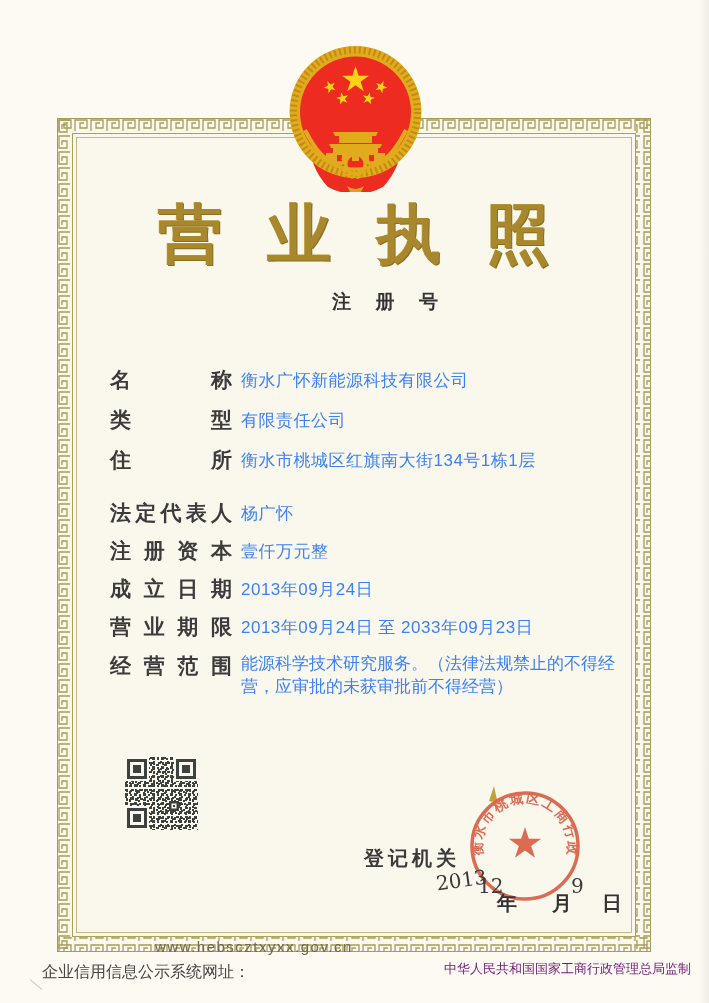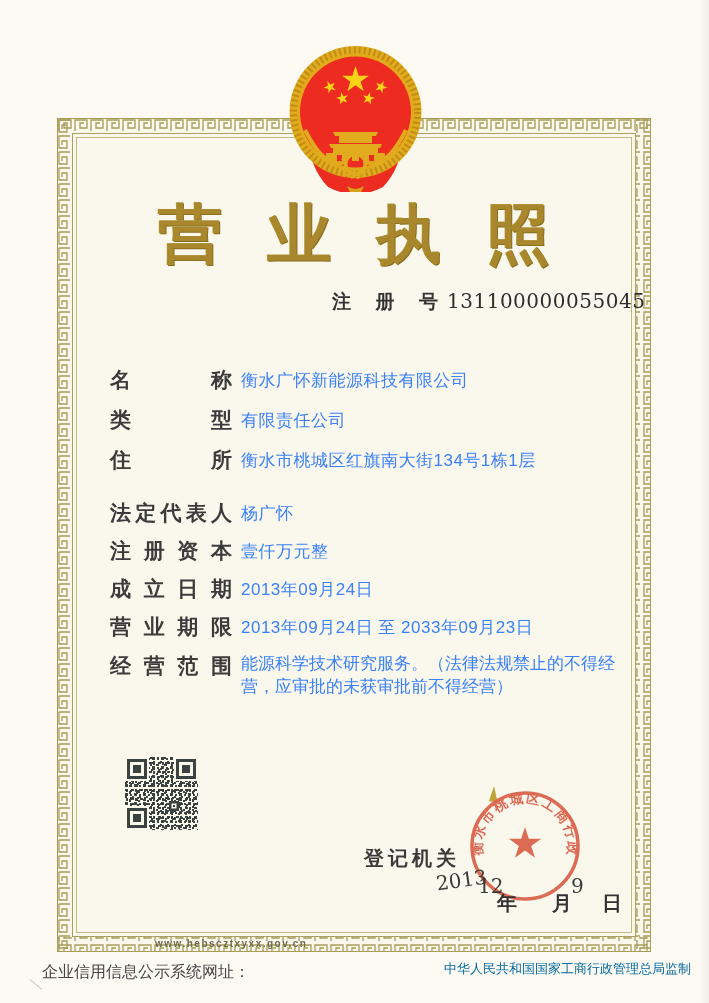--- a/index.html
+++ b/index.html
@@ -33,24 +33,24 @@
   .seal{position:absolute;left:465px;top:784px;}
   .gold-tick{position:absolute;left:487px;top:785px;}
   .date-year{position:absolute;left:436px;top:868px;font-family:"DejaVu Serif","Liberation Serif",serif;
     font-size:20px;color:#3a3a3a;transform:rotate(-8deg);}
   .date-month{position:absolute;left:478px;top:874px;font-family:"DejaVu Serif","Liberation Serif",serif;
     font-size:20px;color:#3a3a3a;}
   .date-day{position:absolute;left:571px;top:874px;font-family:"DejaVu Serif","Liberation Serif",serif;
     font-size:20px;color:#3a3a3a;}
   .unit{position:absolute;top:890px;font-size:20px;font-weight:600;color:#333;}
   .u-year{left:497px}.u-month{left:552px}.u-day{left:602px}
-  .border-url{position:absolute;left:155px;top:938px;font-size:10px;color:#6e6a4e;
-    letter-spacing:1.5px;font-weight:bold;}
+  .border-url{position:absolute;left:155px;top:938px;font-size:15px;color:#6e6a4e;
+    letter-spacing:1.5px;font-weight:normal;}
   .footer-left{position:absolute;left:42px;top:962px;font-size:16px;color:#454545;}
-  .footer-right{position:absolute;right:18px;top:960px;font-size:13px;color:#0369a1;}
+  .footer-right{position:absolute;right:18px;top:960px;font-size:13px;color:#701a75;}
   .fold-mark{position:absolute;left:28px;top:984px;width:16px;height:1px;background:#c9c6be;transform:rotate(40deg);}
 </style>
 </head>
 <body>
 
 <div class="sheet">
 
   <div class="frame-bg"></div>
 
   <svg class="frame-svg" width="594" height="834" viewBox="0 0 594 834">
@@ -111,21 +111,20 @@
         <span>照</span>
       </div>
   </div>
 
   <div class="reg-row">
     <div class="reg-label">
         <span>注</span>
         <span>册</span>
         <span>号</span>
       </div>
-    <div class="reg-number">131100000055045</div>
   </div>
 
   <div class="row r1">
     <div class="f-label">
         <span>名</span>
         <span>称</span>
       </div>
     <div class="f-value">衡水广怀新能源科技有限公司</div>
   </div>
   <div class="row r2">

